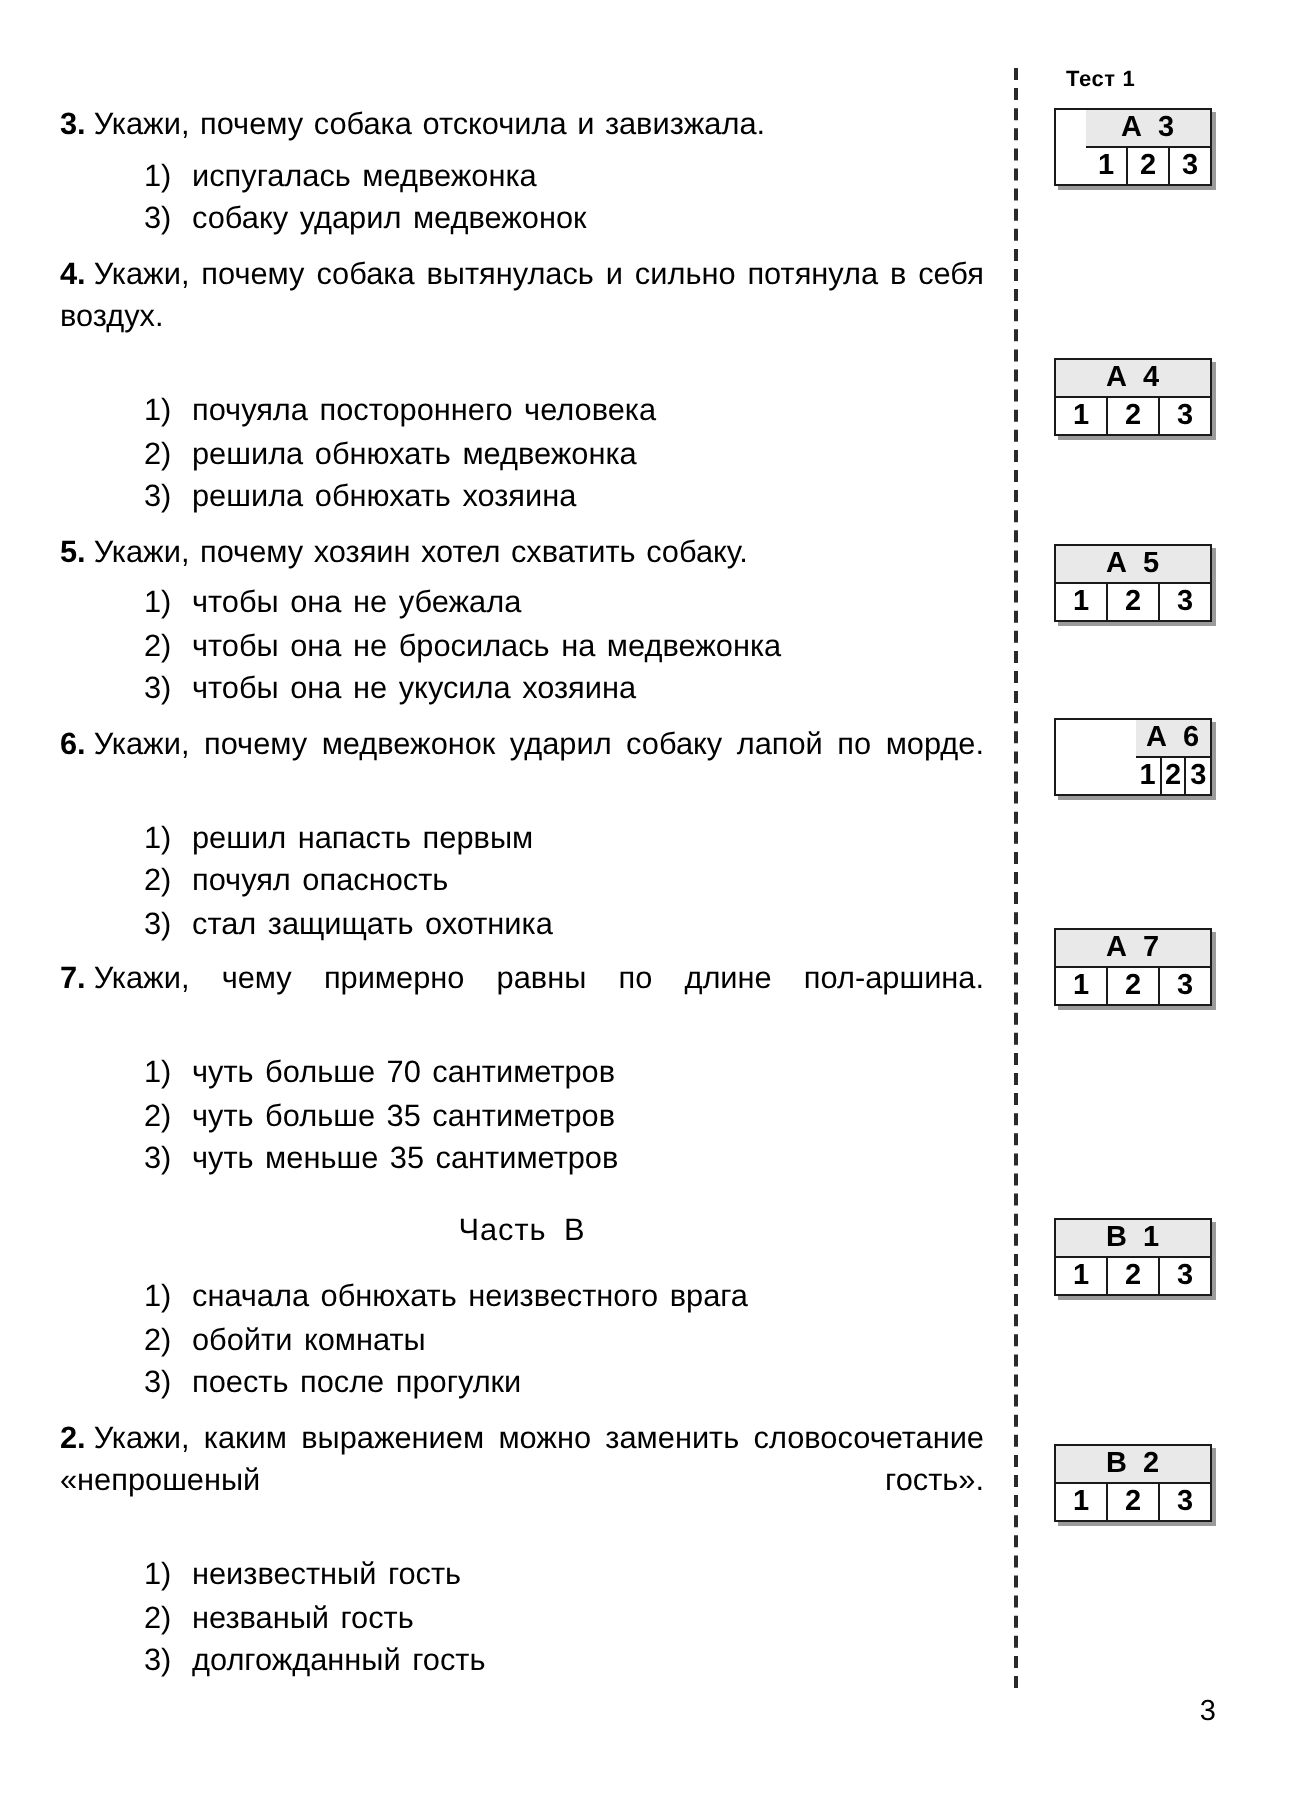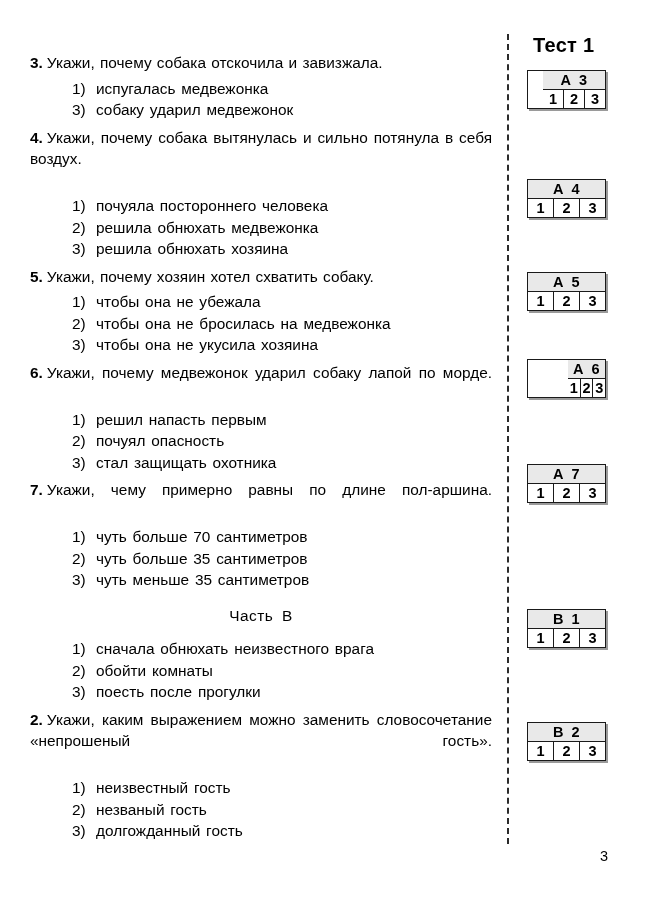--- a/index.html
+++ b/index.html
@@ -97,21 +97,21 @@
 
   
   .answer-column {
     position: absolute;
     left: 527px;
     top: 34px;
     width: 100px;
   }
 
   .test-title {
-    font-size: 20px;
+    font-size: 11px;
     font-weight: bold;
     letter-spacing: 0.3px;
     margin: 0 0 9px 6px;
     white-space: nowrap;
   }
 
   .answer-box {
     position: absolute;
     left: 0;
     width: 79px;
@@ -223,21 +223,21 @@
             <li><span class="opt-marker">2)</span><span>незваный гость</span></li>
             <li><span class="opt-marker">3)</span><span>долгожданный гость</span></li>
           </ul>
         </div>
       </div>
   </div>
 
   <div class="answer-column">
     <div class="test-title">Тест 1</div>
     <div id="answer-boxes-host">
-        <div class="answer-box" style="top: 36px; padding-left: 15px;">
+        <div class="answer-box" style="top: 20px; padding-left: 15px;">
           <div class="box-head">А 3</div>
           <div class="box-cells">
             <div class="cell">1</div>
             <div class="cell">2</div>
             <div class="cell">3</div>
           </div>
         </div>
         <div class="answer-box" style="top: 129px; margin-top: 16px;">
           <div class="box-head">А 4</div>
           <div class="box-cells">

